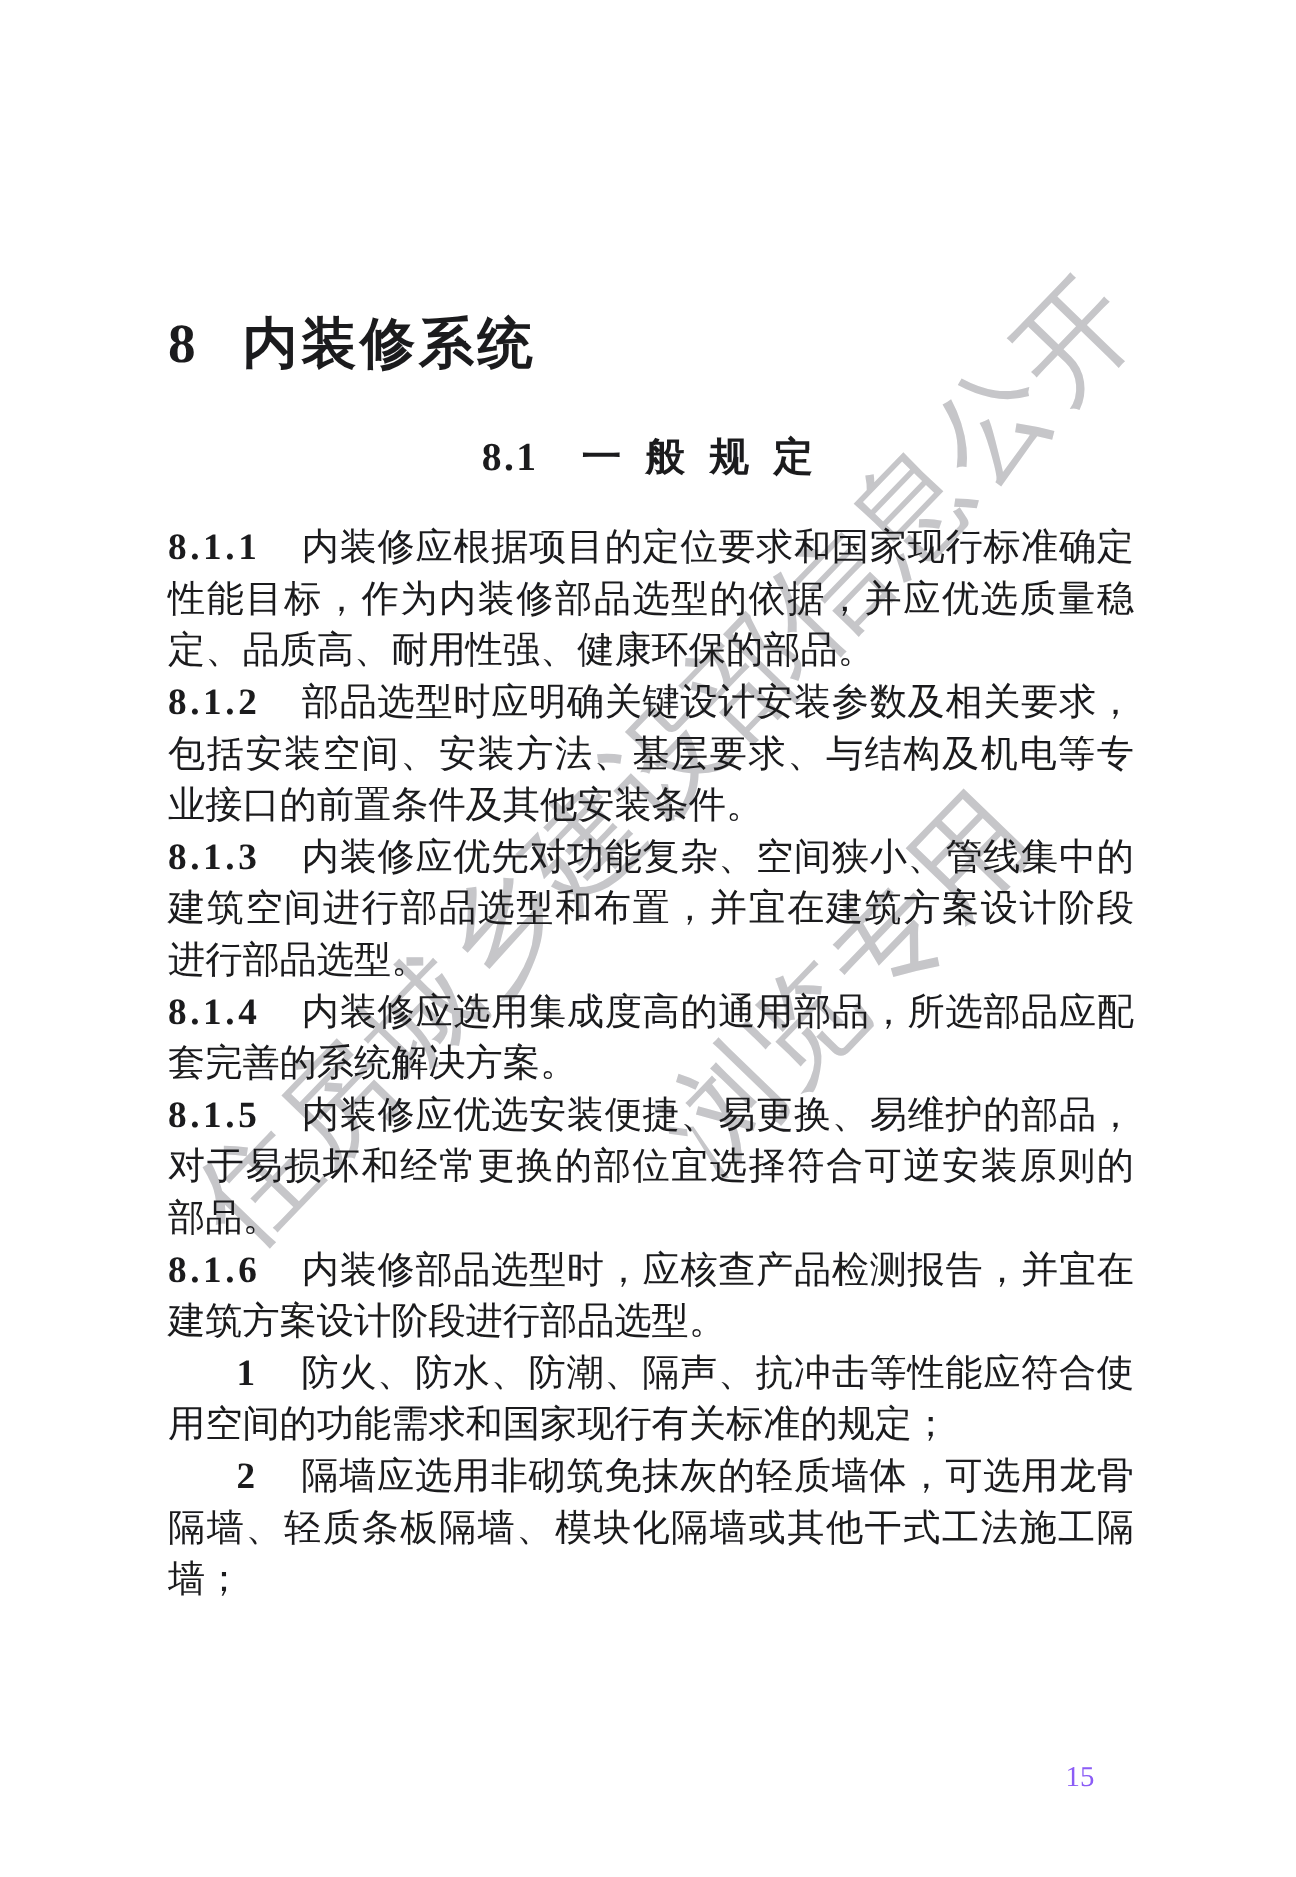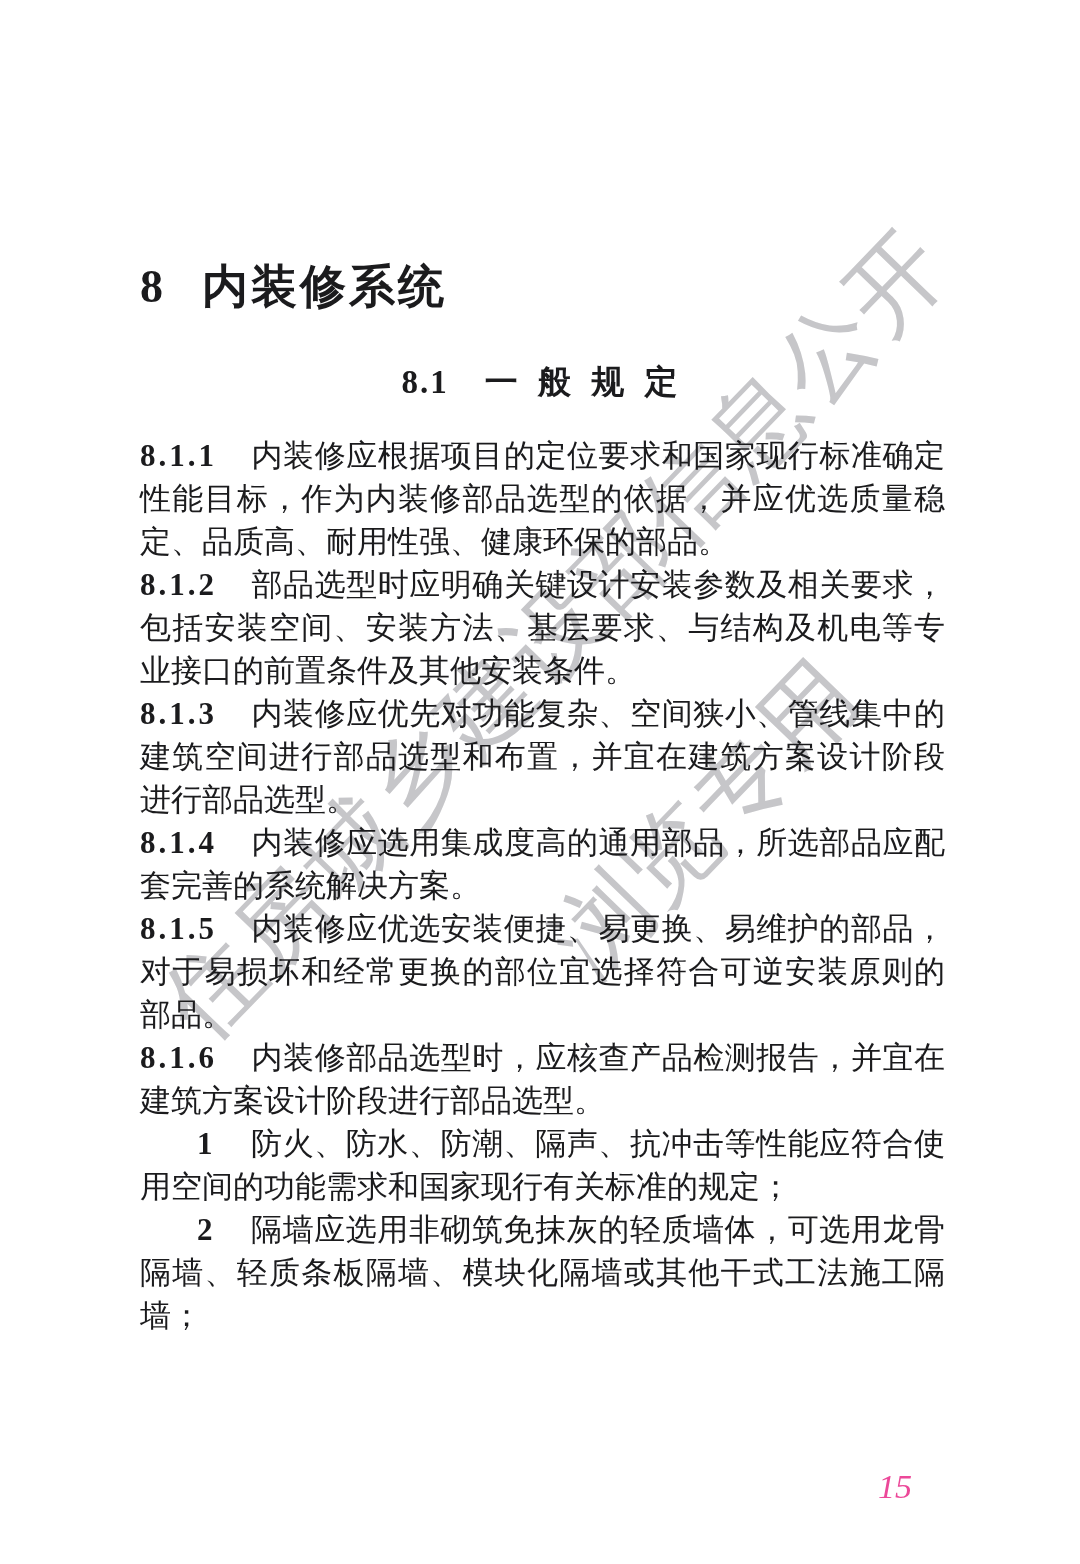--- a/index.html
+++ b/index.html
@@ -77,23 +77,22 @@
   .sub-item .inum {
     font-weight: 700;
     margin-right: 38px;
   }
 
   .page-number {
     position: absolute;
     z-index: 2;
     top: 1468px;
     right: 168px;
-    font-size: 34px;
-    font-style: italic;
-    color: #ec4899;
+    font-size: 24px;
+    color: #8b5cf6;
   }
 </style>
 </head>
 <body>
 
 <div class="page">
 
   <div class="watermark wm-line1">住房城乡建设部信息公开</div>
   <div class="watermark wm-line2">浏览专用</div>
 

